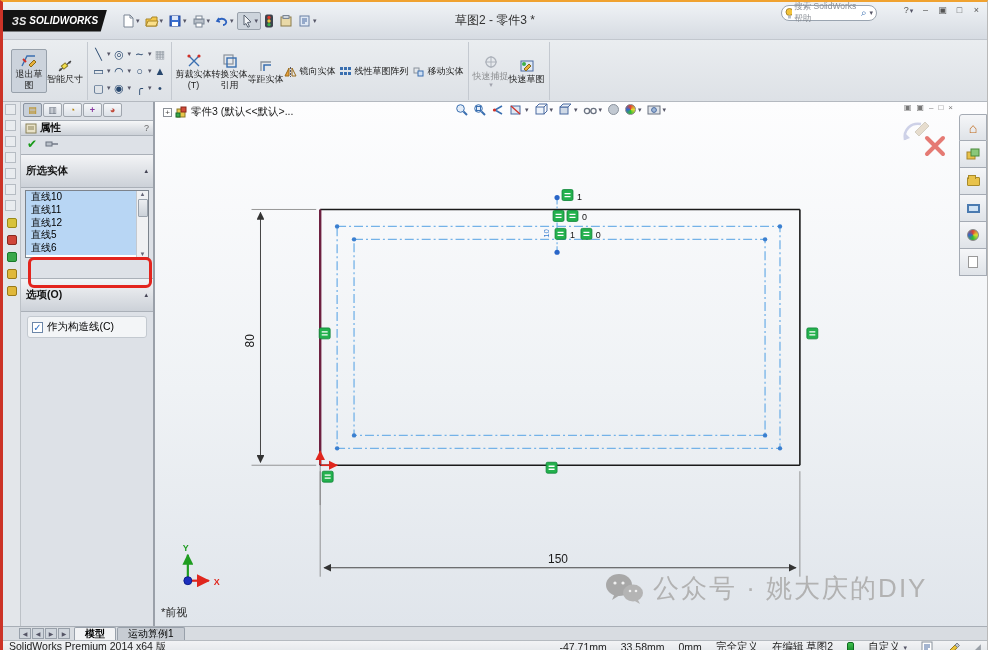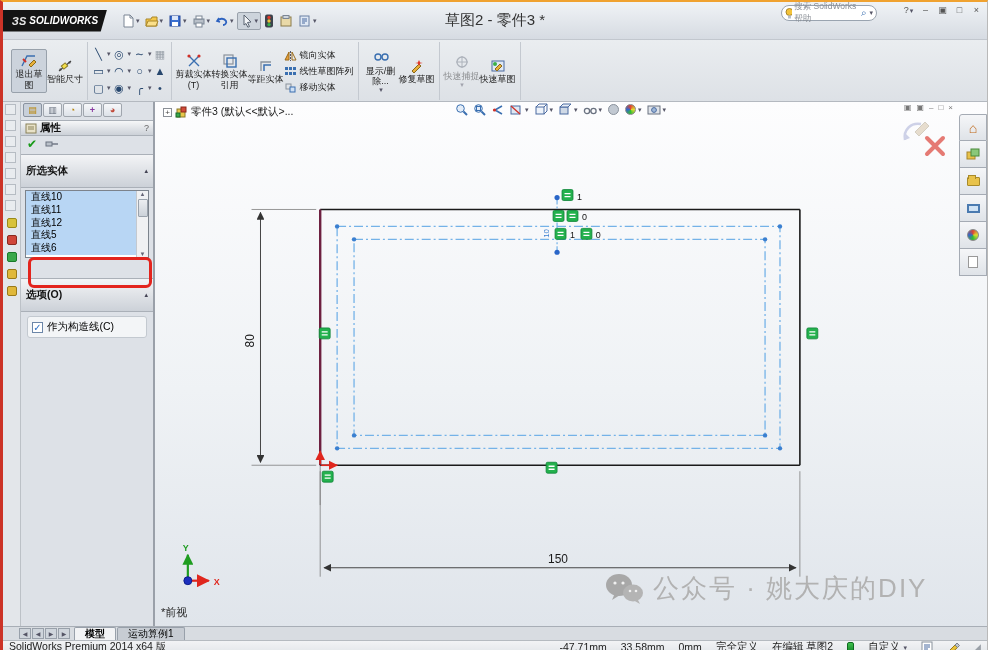--- a/index.html
+++ b/index.html
@@ -7,37 +7,37 @@
 #app{position:relative;width:988px;height:650px;background:#dfe3e8;overflow:hidden;
   border-top:2px solid #f0a230;border-left:3px solid #cc3327;border-right:1px solid #b9b9b9}
 
 #titlebar{height:38px;display:flex;align-items:center;background:linear-gradient(#f0f3f6,#d6dbe2);border-bottom:1px solid #c2c7ce;position:relative}
 #logo{width:104px;height:22px;background:#141414;color:#fff;display:flex;align-items:center;justify-content:center;gap:3px;font-size:10px;font-weight:bold;font-style:italic;clip-path:polygon(0 0,100% 0,94% 100%,0 100%)}
 #logo .pre{color:#e6e6e6;font-size:11px}
 .qat{display:flex;align-items:center;gap:1px;margin-left:12px}
 .qbtn{display:flex;align-items:center;padding:1px 2px;border-radius:2px}
 .qbtn.sel{background:#cdd4dc;border:1px solid #9aa2ac}
 .dd{font-size:7px;color:#556;margin-left:1px}
-#wintitle{position:absolute;left:0;right:0;text-align:center;font-size:15px;color:#333;pointer-events:none}
+#wintitle{position:absolute;left:0;right:0;text-align:center;font-size:12px;color:#333;pointer-events:none}
 #search{position:absolute;right:110px;top:3px;width:96px;height:16px;background:#fff;border:1px solid #9aa4b0;border-radius:8px;display:flex;align-items:center;font-size:8.5px;color:#8a8f96;padding:0 3px;gap:2px}
 #search .mag{color:#3a6fb0;font-size:10px;margin-left:auto}
 .winbtns{position:absolute;right:4px;top:3px;display:flex;gap:4px;font-size:9px;color:#555}
 .winbtns span{width:13px;text-align:center}
 
 #ribbon{height:62px;background:linear-gradient(#eaedf0,#dde1e6);border-bottom:1px solid #b4b9c0;display:flex;align-items:stretch;padding:2px 0 1px 4px}
 .rgroup{display:flex;align-items:center;padding:0 4px;border-right:1px solid #c4c9d0}
 .bigbtn{width:36px;display:flex;flex-direction:column;align-items:center;font-size:9px;color:#222;text-align:center;line-height:1.12;padding:2px 0}
 .bigbtn .bicon{height:17px;display:flex;align-items:center}
 .bigbtn.pressed{background:#ccd3dc;border:1px solid #98a1ab;border-radius:2px}
 .bigbtn.disabled{opacity:.45}
 .sgrid{display:grid;grid-template-columns:repeat(4,auto);grid-auto-rows:17px;column-gap:2px;align-items:center;font-size:11px;color:#27476e}
 .scell{display:flex;align-items:center;gap:1px}
 .scell .g{width:13px;text-align:center}
 .muted{color:#9aa2ab}
-.vlist{display:flex;flex-direction:column;justify-content:center;gap:3px;font-size:9px;color:#222}
+.vlist{display:flex;flex-direction:row;justify-content:center;gap:3px;font-size:9px;color:#222}
 .vrow{display:flex;align-items:center;gap:3px}
 
 #cmdtabs{height:14px;background:#c9cdd3;display:flex;align-items:flex-end;padding-left:2px;border-bottom:1px solid #9aa1aa}
 .ctab{font-size:10px;padding:0 9px;height:13px;line-height:12px;background:#d9dce1;border:1px solid #9aa1aa;border-bottom:none;margin-right:1px;color:#333;border-radius:2px 2px 0 0}
 .ctab.active{background:#f4f5f7;font-weight:bold}
 
 #main{display:flex;height:524px}
 #leftstrip{width:18px;background:#e3e6ea;border-right:1px solid #bcc1c7;display:flex;flex-direction:column;align-items:center;padding-top:4px;gap:7px}
 .cube{width:9px;height:9px;border:1px solid #959ca5;background:#f4f6f8;position:relative}
 .cube::after{content:"";position:absolute;left:-3px;top:-3px;width:9px;height:9px;border:1px solid #b6bcc3;background:#e9ecef}
@@ -312,42 +312,20 @@
             </svg>
             <span>线性草图阵列</span>
           </span>
         <span class="vrow">
             <svg width="13" height="11">
               <rect x="2" y="2" width="5" height="5" fill="none" stroke="#8a929c"></rect>
               <rect x="6" y="5" width="5" height="5" fill="#cfe0f4" stroke="#3a6fb0"></rect>
             </svg>
             <span>移动实体</span>
           </span>
-      </div>
-    </div>
-    <div class="rgroup">
-      <div class="bigbtn">
-        <span class="bicon">
-            <svg width="16" height="16">
-              <circle cx="5" cy="8" r="3" fill="none" stroke="#3a6fb0" stroke-width="1.4"></circle>
-              <circle cx="12" cy="8" r="3" fill="none" stroke="#3a6fb0" stroke-width="1.4"></circle>
-              <path d="M8 8h1" stroke="#3a6fb0"></path>
-            </svg>
-          </span>
-        <span>显示/删除...</span>
-        <span class="dd">▾</span>
-      </div>
-      <div class="bigbtn">
-        <span class="bicon">
-            <svg width="16" height="16">
-              <path d="M3 13 L10 6 L12 8 L5 15z" fill="#e8b03a" stroke="#8a6a1a"></path>
-              <path d="M10 2l1.2 2.4L13.8 5l-2.6.6L10 8l-1.2-2.4L6.2 5l2.6-.6z" fill="#e03a2a"></path>
-            </svg>
-          </span>
-        <span>修复草图</span>
       </div>
     </div>
     <div class="rgroup">
       <div class="bigbtn disabled">
         <span class="bicon">
             <svg width="16" height="16">
               <circle cx="8" cy="8" r="5" fill="none" stroke="#6a7280" stroke-width="1.3"></circle>
               <path d="M8 2v12M2 8h12" stroke="#6a7280"></path>
             </svg>
           </span>

